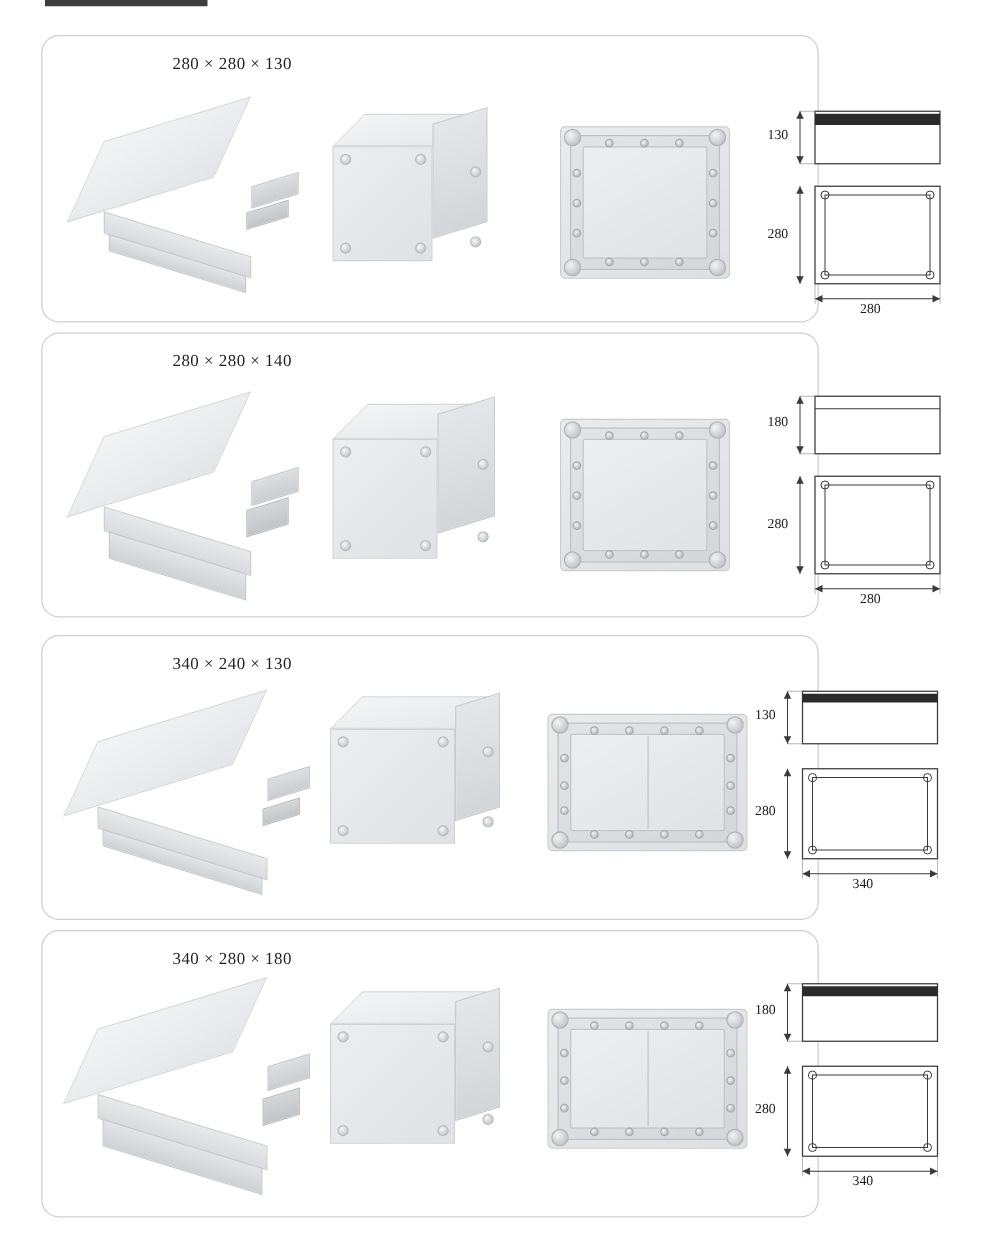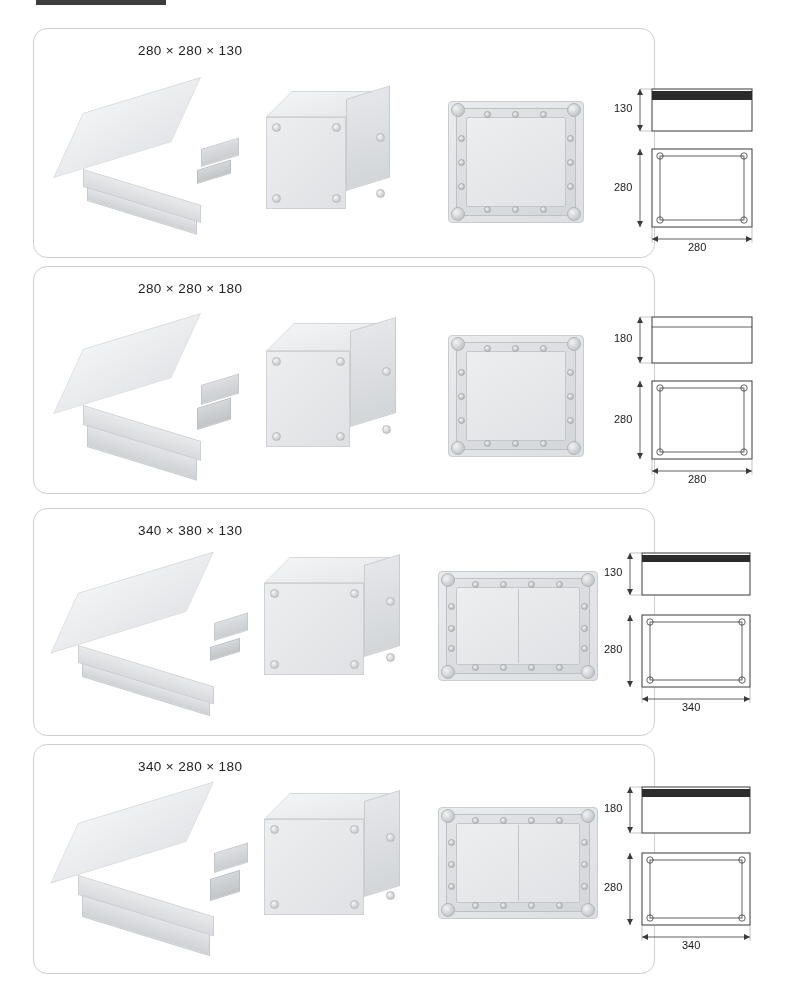--- a/index.html
+++ b/index.html
@@ -21,20 +21,21 @@
     width: 130px; height: 5px;
     background: #3d3d3d;
   }
   .panel {
     position: absolute;
     left: 33px;
     width: 622px;
     border: 1.5px solid #cfcfcf;
     border-radius: 14px;
     background: #ffffff;
+    font-family: Liberation Serif, serif;
   }
   .panel-title {
     position: absolute;
     top: 14px;
     left: 104px;
     font-size: 13.5px;
     color: #222222;
     letter-spacing: 0.4px;
     white-space: nowrap;
   }
@@ -233,21 +234,21 @@
         <line x1="30" y1="156" x2="30" y2="172" stroke="#8a8a8a" stroke-width="0.5"></line>
         <line x1="130" y1="156" x2="130" y2="172" stroke="#8a8a8a" stroke-width="0.5"></line>
       </svg>
       <div class="dim-label" style="left:-8px; top:31px;">130</div>
       <div class="dim-label" style="left:-8px; top:110px;">280</div>
       <div class="dim-label" style="left:66px; top:170px;">280</div>
     </div>
   </div>
 
   <div class="panel" style="top:266px; height:228px;">
-    <div class="panel-title">280 × 280 × 180</div>
+    <div class="panel-title">280 × 280 × 140</div>
 
     <div class="v1" style="left:27px; top:78px; width:170px; height:100px;">
       <div class="lid-top" style="left:22px; top:4px;  width:118px; height:56px;"></div>
       <div class="lid-front" style="left:22px; top:60px; width:118px; height:20px;"></div>
       <div class="lid-side" style="left:140px;top:40px; width:38px;  height:20px;"></div>
       <div class="body-front" style="left:26px; top:80px; width:110px; height:22px;"></div>
       <div class="body-side" style="left:136px;top:63px; width:34px;  height:22px;"></div>
     </div>
 
     <div class="v2" style="left:222px; top:56px; width:140px; height:136px;">
@@ -310,21 +311,21 @@
         <line x1="30" y1="160" x2="30" y2="176" stroke="#8a8a8a" stroke-width="0.5"></line>
         <line x1="130" y1="160" x2="130" y2="176" stroke="#8a8a8a" stroke-width="0.5"></line>
       </svg>
       <div class="dim-label" style="left:-8px; top:33px;">180</div>
       <div class="dim-label" style="left:-8px; top:114px;">280</div>
       <div class="dim-label" style="left:66px; top:174px;">280</div>
     </div>
   </div>
 
   <div class="panel" style="top:508px; height:228px;">
-    <div class="panel-title">340 × 380 × 130</div>
+    <div class="panel-title">340 × 240 × 130</div>
 
     <div class="v1" style="left:20px; top:78px; width:190px; height:100px;">
       <div class="lid-top" style="left:24px; top:6px;  width:136px; height:52px;"></div>
       <div class="lid-front" style="left:24px; top:58px; width:136px; height:18px;"></div>
       <div class="lid-side" style="left:160px;top:36px; width:34px;  height:18px;"></div>
       <div class="body-front" style="left:28px; top:76px; width:128px; height:14px;"></div>
       <div class="body-side" style="left:156px;top:60px; width:30px;  height:14px;"></div>
     </div>
 
     <div class="v2" style="left:216px; top:48px; width:160px; height:140px;">

